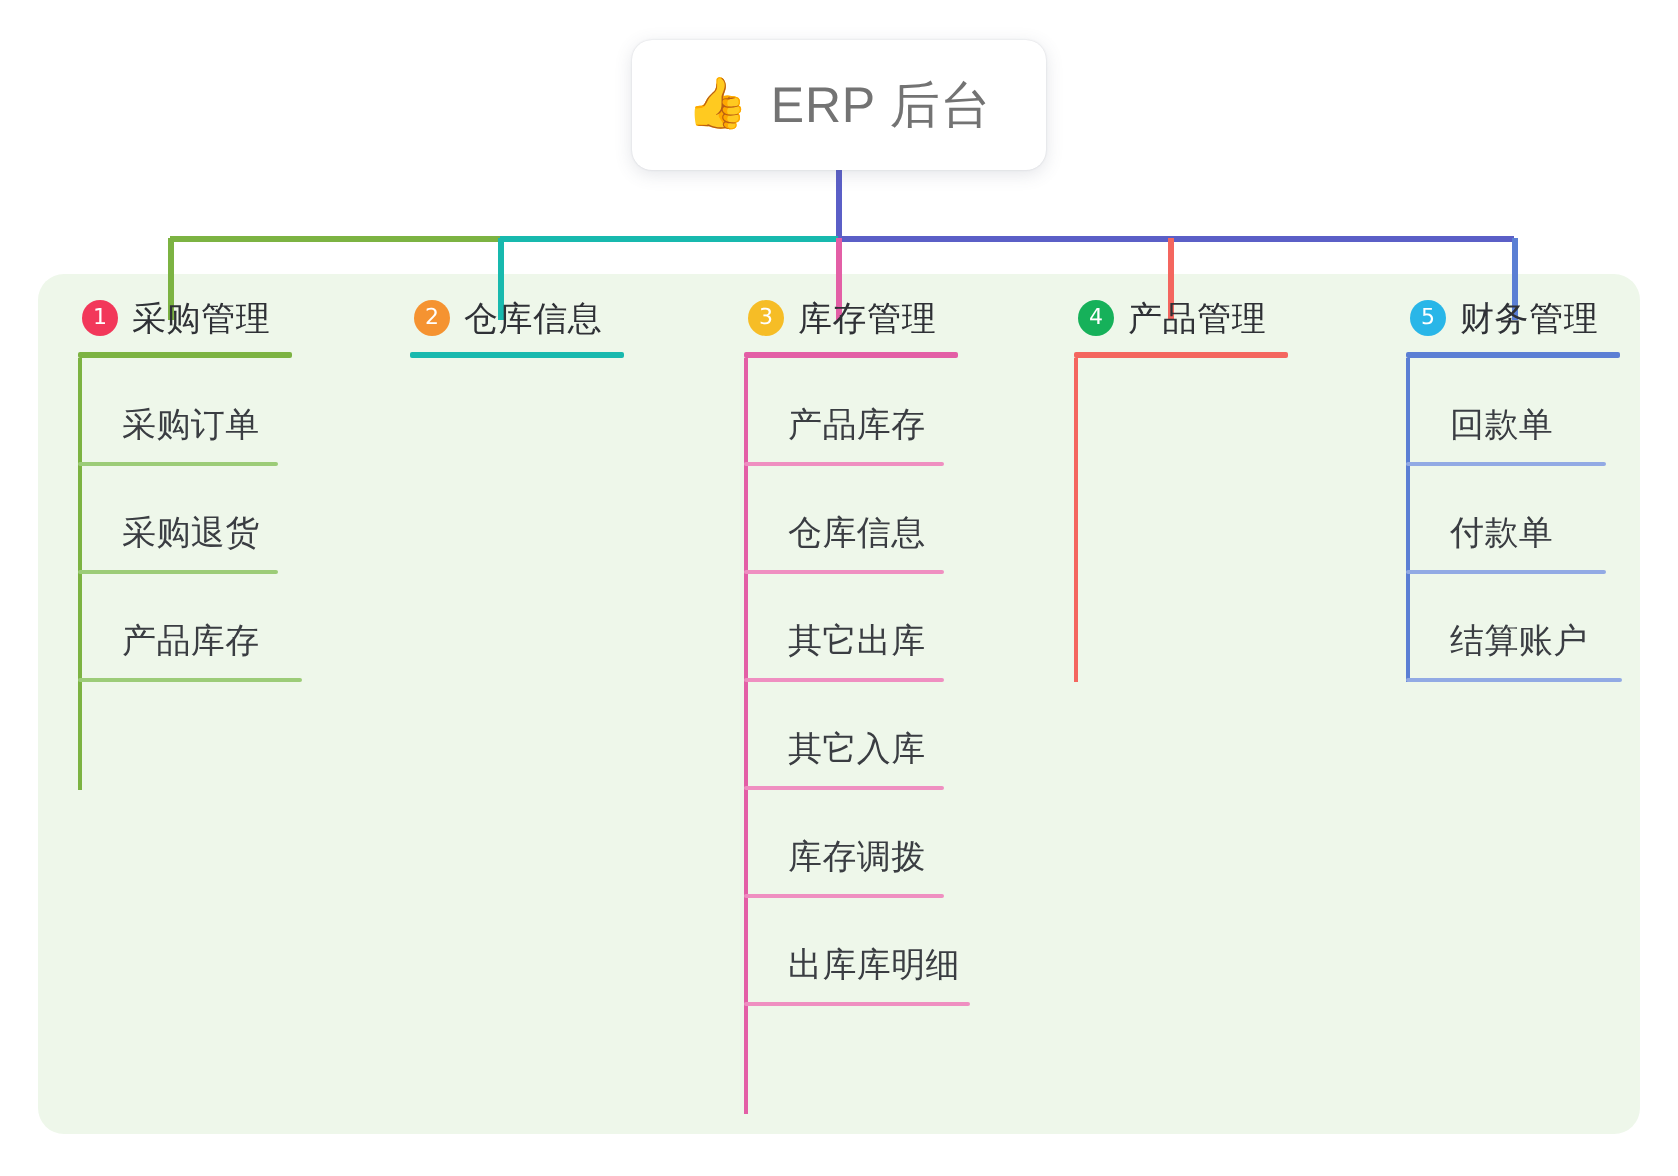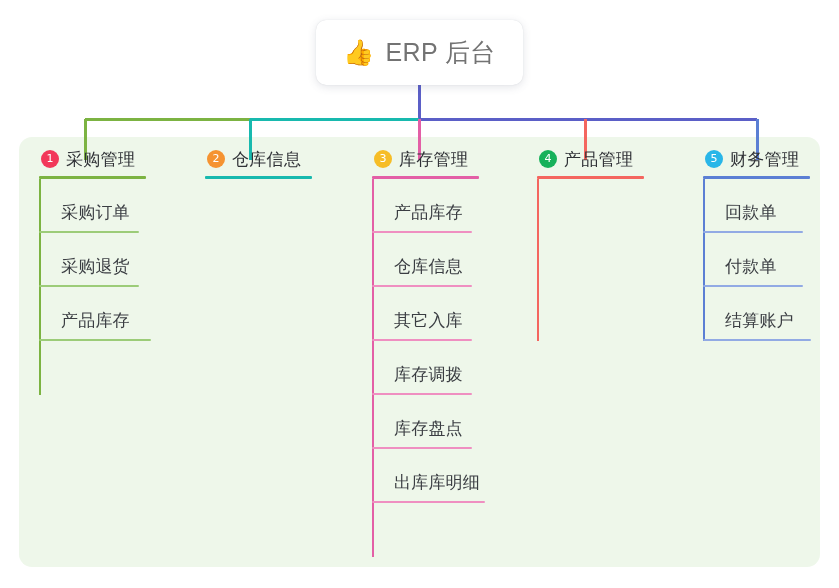--- a/index.html
+++ b/index.html
@@ -221,29 +221,29 @@
         <div class="rail-line" style="background:#e35fa6; height:378px;"></div>
         <div class="leaf">
           <span class="leaf-text">产品库存</span>
           <span class="leaf-rule" style="background:#ef8fc1;"></span>
         </div>
         <div class="leaf">
           <span class="leaf-text">仓库信息</span>
           <span class="leaf-rule" style="background:#ef8fc1;"></span>
         </div>
         <div class="leaf">
+          <span class="leaf-text">其它出库</span>
+          <span class="leaf-rule" style="background:#ef8fc1;"></span>
+        </div>
+        <div class="leaf">
           <span class="leaf-text">其它入库</span>
           <span class="leaf-rule" style="background:#ef8fc1;"></span>
         </div>
         <div class="leaf">
           <span class="leaf-text">库存调拨</span>
-          <span class="leaf-rule" style="background:#ef8fc1;"></span>
-        </div>
-        <div class="leaf">
-          <span class="leaf-text">库存盘点</span>
           <span class="leaf-rule" style="background:#ef8fc1;"></span>
         </div>
         <div class="leaf">
           <span class="leaf-text">出库库明细</span>
           <span class="leaf-rule" style="background:#ef8fc1; width:113px;"></span>
         </div>
       </div>
     </div>
 
     <div class="column" style="left:537px; width:155px;">

